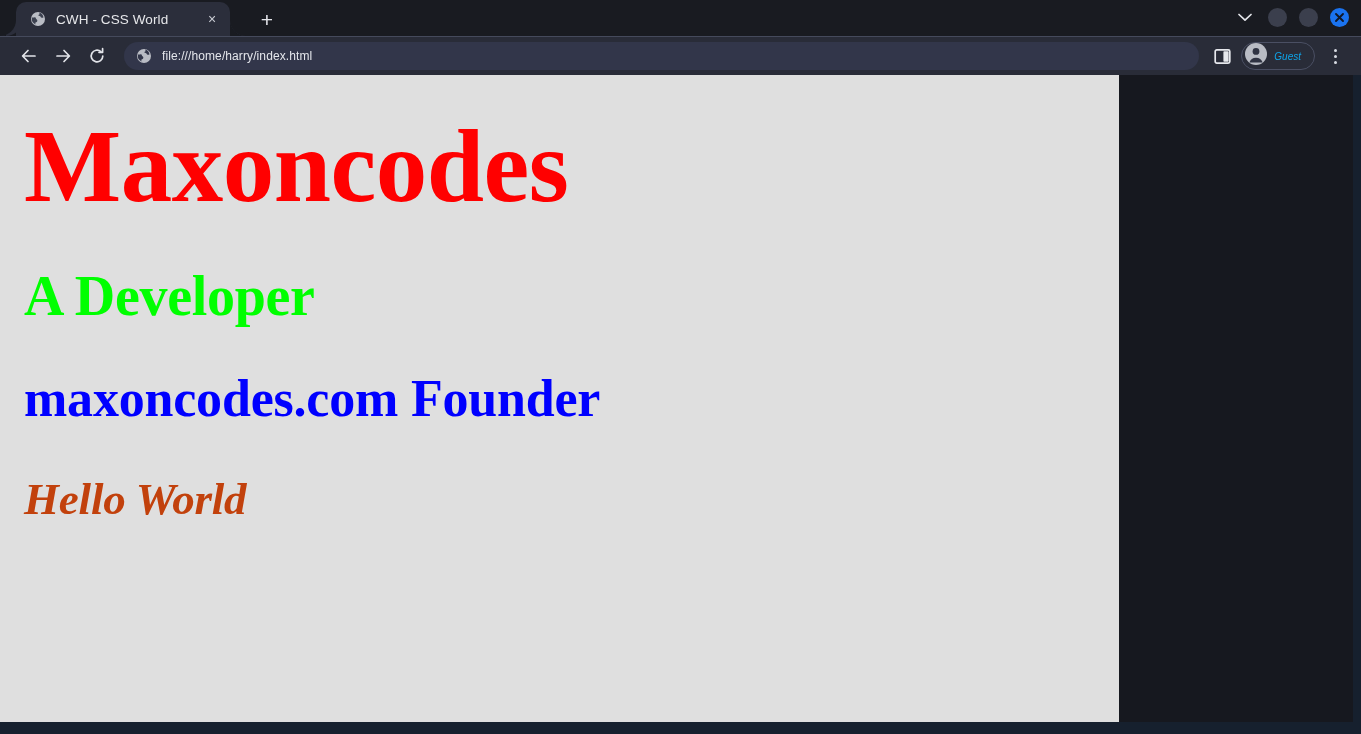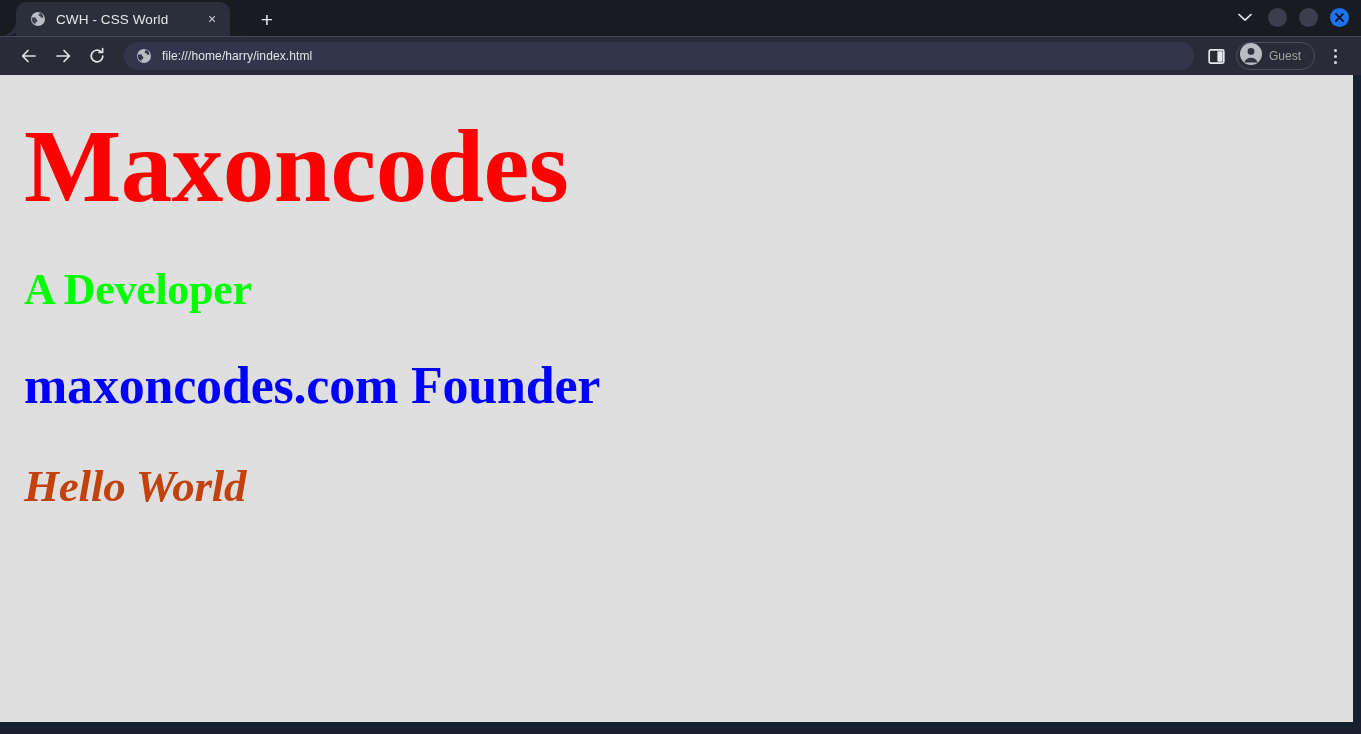--- a/index.html
+++ b/index.html
@@ -188,55 +188,56 @@
     height: 28px;
     display: flex;
     align-items: center;
     gap: 7px;
     padding: 0 13px 0 3px;
     border-radius: 14px;
     background: transparent;
     border: 1px solid #4a4f63;
   }
   .profile-label {
-    color: #a3a3a3;
-    font-size: 12px;
+    color: #0ea5e9;
+    font-size: 10px;
+    font-style: italic;
   }
   .kebab {
     width: 28px; height: 28px;
     display: flex; flex-direction: column;
     align-items: center; justify-content: center;
     gap: 3px;
   }
   .kebab i {
     display: block;
     width: 3px; height: 3px;
     border-radius: 50%;
     background: #d9dce3;
   }
 
   
   .viewport {
     position: absolute;
     left: 0; top: 75px;
-    width: 1353px;
+    width: 1119px;
     height: 647px;
     background: #dfdfdf;
     overflow: hidden;
   }
 
   .page {
     padding: 0 0 0 24px;
     font-family: "Liberation Serif", "DejaVu Serif", serif;
     font-weight: bold;
     line-height: 1.08;
   }
 
   .h1 { font-size: 103px; margin: 36px 0 0 0; letter-spacing: -0.5px; }
-  .h2 { font-size: 44px;  margin: 44px 0 12px 0; letter-spacing: -0.3px; }
+  .h2 { font-size: 56px;  margin: 44px 0 12px 0; letter-spacing: -0.3px; }
   .h3 { font-size: 52px;  margin: 44px 0 4px 0; letter-spacing: -0.2px; }
   .h4 { font-size: 45px;  margin: 48px 0 0 0; letter-spacing: -0.2px; }
 
   
   .frame-right {
     position: absolute;
     right: 0; top: 75px;
     width: 8px; height: 659px;
     background: #16202e;
   }

